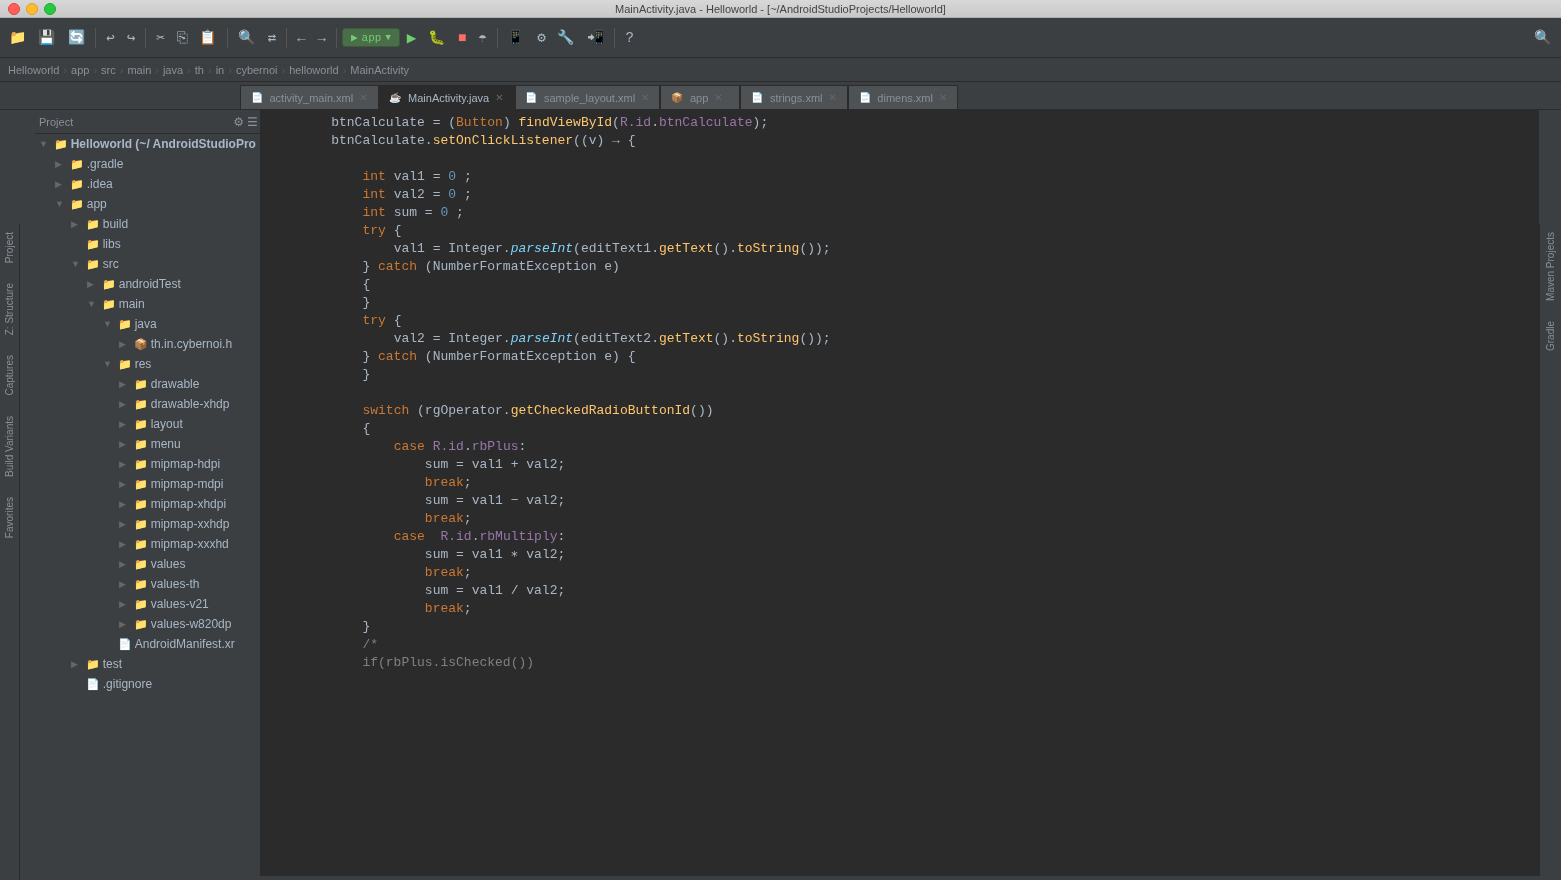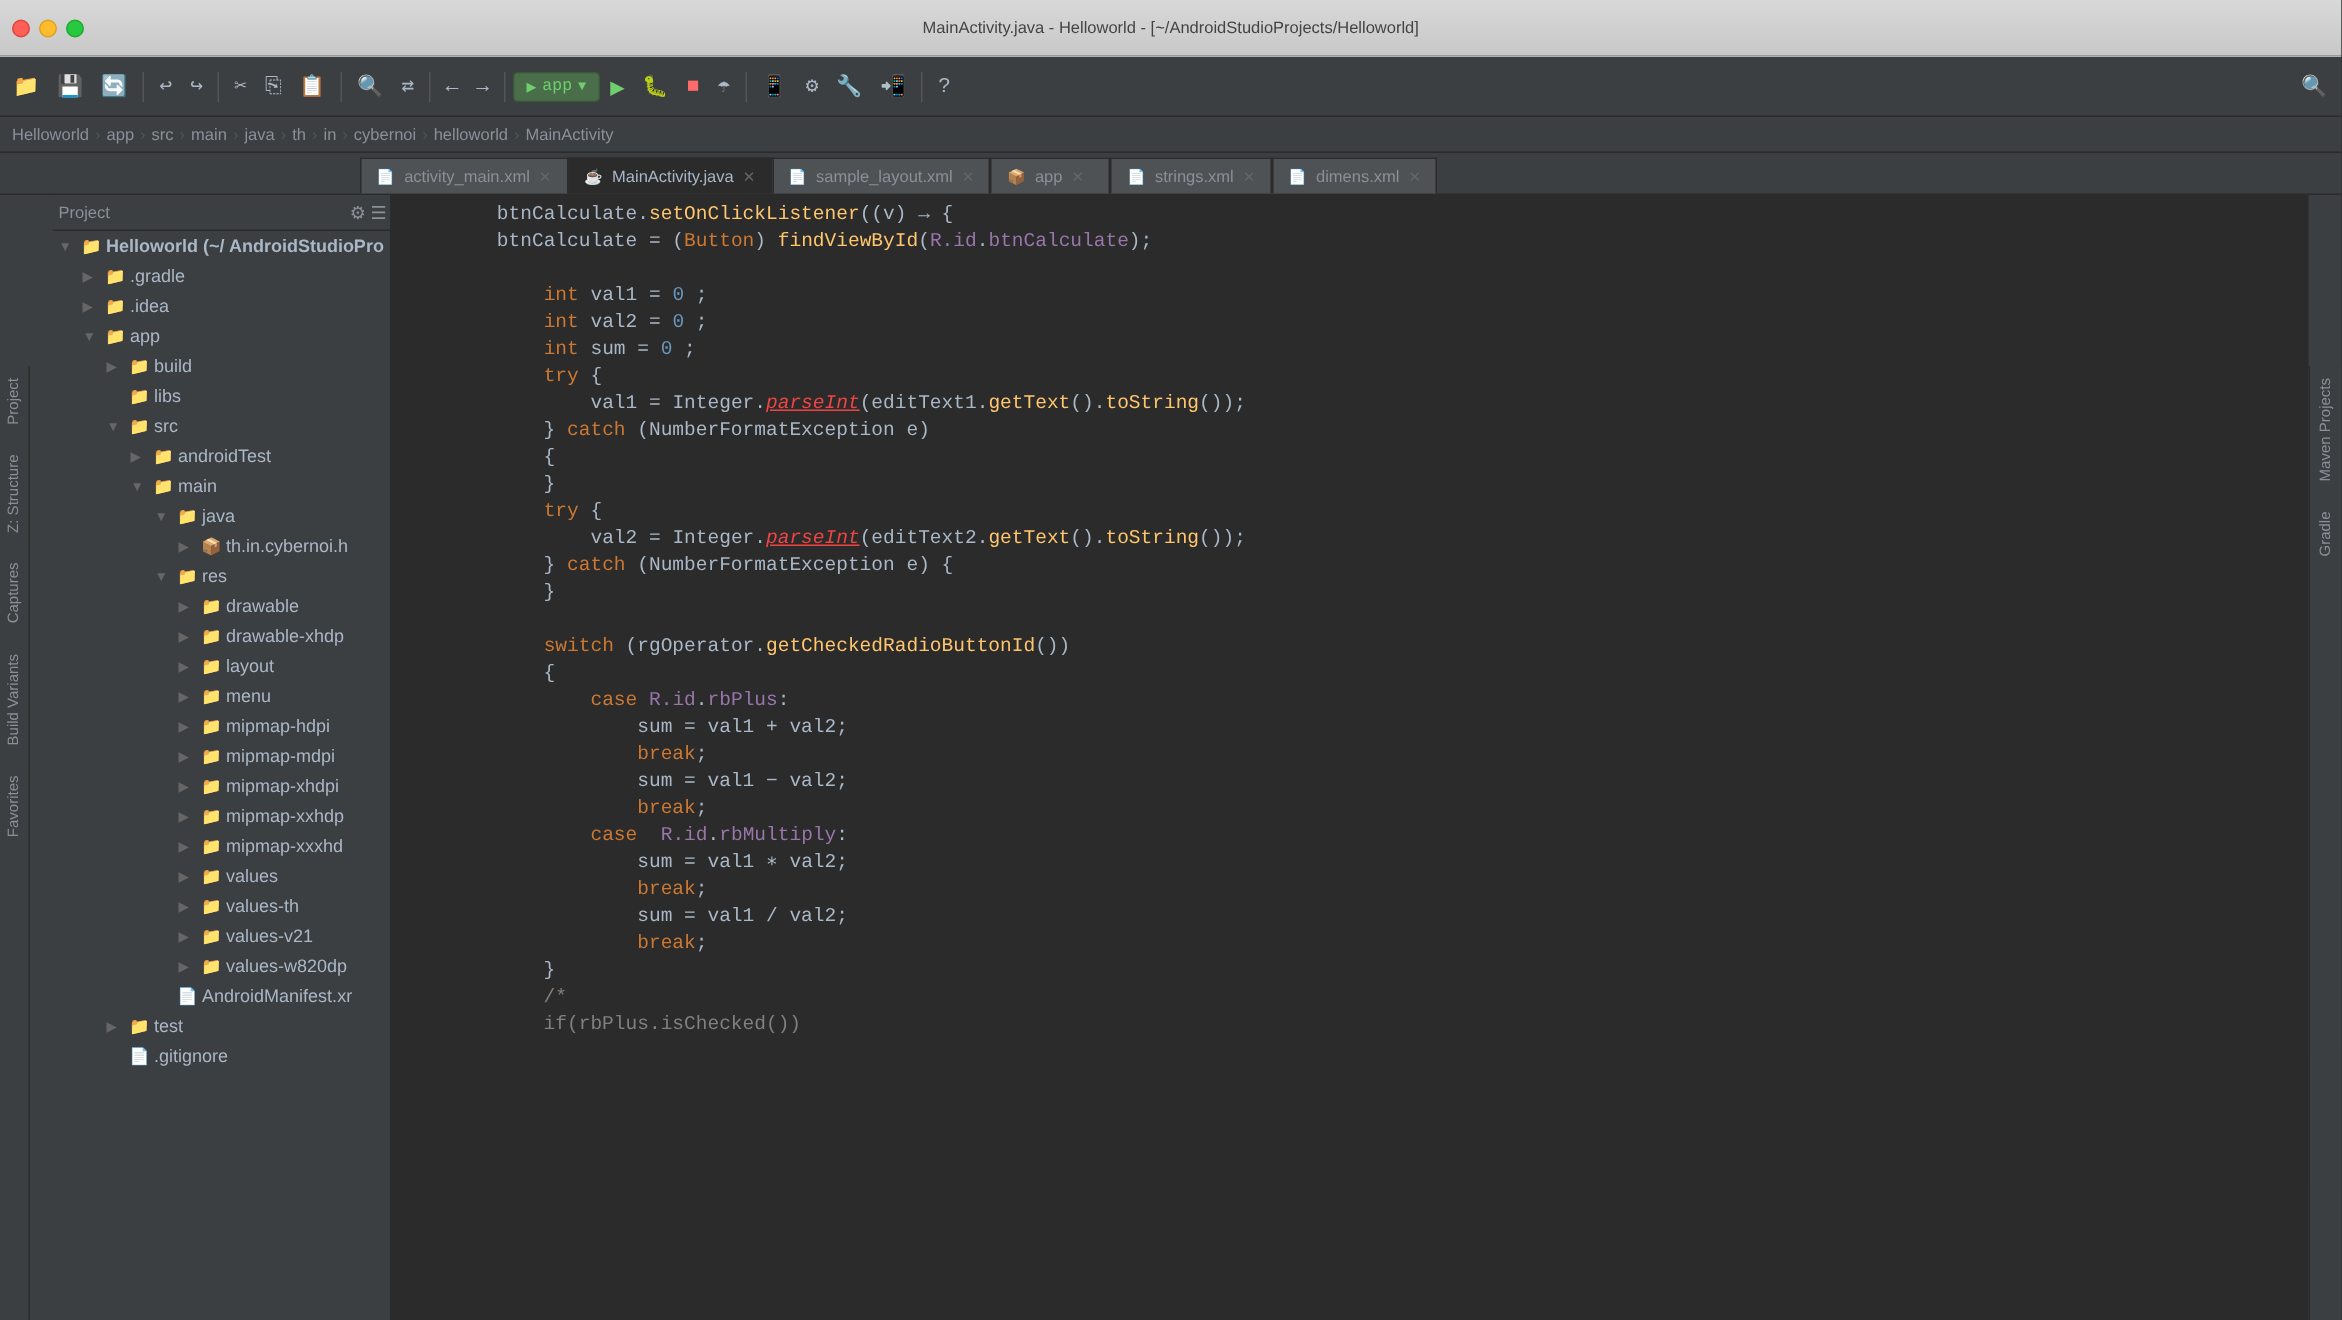--- a/index.html
+++ b/index.html
@@ -1,20 +1,20 @@
 <!DOCTYPE html>
 <html><head>
   <meta charset="utf-8">
   <style>
     * { margin: 0; padding: 0; box-sizing: border-box; }
     body { width: 1561px; height: 880px; background: #3c3f41; font-family: 'Menlo', 'Monaco', 'Courier New', monospace; font-size: 12px; color: #a9b7c6; overflow: hidden; }
 
     
     #titlebar {
-      height: 38px;
+      height: 18px;
       background: linear-gradient(to bottom, #d8d8d8, #c8c8c8);
       display: flex;
       align-items: center;
       justify-content: center;
       border-bottom: 1px solid #b0b0b0;
       position: relative;
     }
     #titlebar .window-controls {
       position: absolute;
       left: 8px;
@@ -183,21 +183,21 @@
     .line-content {
       flex: 1;
       font-size: 13px;
       white-space: pre;
       padding-right: 20px;
     }
     .kw { color: #cc7832; }
     .type { color: #cc7832; }
     .num { color: #6897bb; }
     .fn { color: #ffc66d; }
-    .fn2 { color: #ef4444; font-style: italic; text-decoration: underline; }
+    .fn2 { color: #7dd3fc; font-style: italic; }
     .cls { color: #a9b7c6; }
     .var { color: #a9b7c6; }
     .comment { color: #808080; }
     .param { color: #a9b7c6; }
     .id { color: #9876aa; }
 
     
     #vert-tabs-left {
       position: absolute;
       left: 0;
@@ -512,25 +512,25 @@
       <span class="tree-icon">📄</span>
       <span>.gitignore</span>
     </div>
   </div>
 
   <div id="code-area" style="position:absolute; left:260px; right:22px; top:0; bottom:0;">
     <div class="code-content">
 
       <div class="code-line">
         <span class="line-num"></span>
+        <span class="line-content">    <span class="var">btnCalculate</span> = (<span class="type">Button</span>) <span class="fn">findViewById</span>(<span class="id">R.id</span>.<span class="id">btnCalculate</span>);</span>
+      </div>
+      <div class="code-line">
+        <span class="line-num"></span>
         <span class="line-content">    <span class="var">btnCalculate</span>.<span class="fn">setOnClickListener</span>((<span class="param">v</span>) → {</span>
-      </div>
-      <div class="code-line">
-        <span class="line-num"></span>
-        <span class="line-content">    <span class="var">btnCalculate</span> = (<span class="type">Button</span>) <span class="fn">findViewById</span>(<span class="id">R.id</span>.<span class="id">btnCalculate</span>);</span>
       </div>
       <div class="code-line">
         <span class="line-num"></span>
         <span class="line-content"> </span>
       </div>
       <div class="code-line">
         <span class="line-num"></span>
         <span class="line-content">        <span class="kw">int</span> <span class="var">val1</span> = <span class="num">0</span> ;</span>
       </div>
       <div class="code-line">

